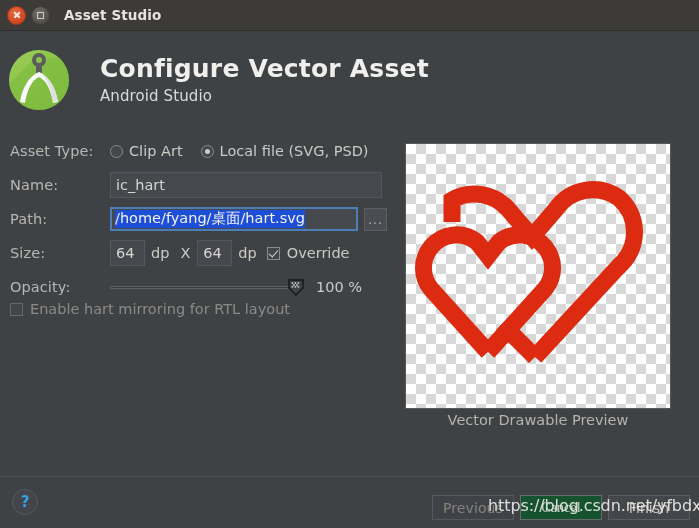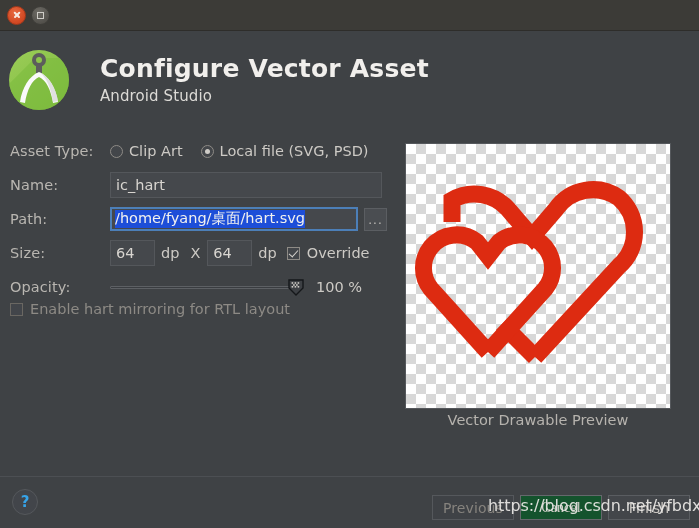--- a/index.html
+++ b/index.html
@@ -197,21 +197,21 @@
     border: 2px solid #4c7fb8;
     padding: 0 3px;
   }
   .sel {
     background: #1d4ed8;
     color: #f2f1ef;
     padding: 1px 0 2px 0;
     line-height: 1.1;
   }
   .tinput.size {
-    width: 45px;
+    width: 35px;
     justify-content: flex-start;
   }
 
   .dots-btn {
     margin-left: 6px;
     width: 23px; height: 23px;
     background: #4a4d51;
     border: 1px solid #5b5e62;
     box-sizing: border-box;
     color: #c2bfba;
@@ -390,20 +390,21 @@
   }
 </style>
 </head>
 <body>
 
 <div id="app">
 
   <div class="titlebar">
     <div class="winbtn close"></div>
     <div class="winbtn maximize"></div>
+    <div class="title-text">Asset Studio</div>
   </div>
 
   <div class="header">
     <div class="logo">
       <svg width="60" height="60" viewBox="0 0 60 60">
         <path d="M0 34 L26 8 L60 8 L60 60 L0 60 Z" fill="#7ab93c" opacity=".55"></path>
         <path d="M30 10 m-7 0 a7 7 0 1 0 14 0 a7 7 0 1 0 -14 0" fill="#5c5c5c"></path>
         <circle cx="30" cy="10" r="3" fill="#8cc44b"></circle>
         <path d="M27 16 h6 v7 h-6 Z" fill="#5c5c5c"></path>
         <path d="M30 22 C20 26 13 38 11 52 L16 53 C18 40 23 30 30 27 C37 30 42 40 44 53 L49 52 C47 38 40 26 30 22 Z" fill="#fafafa"></path>

